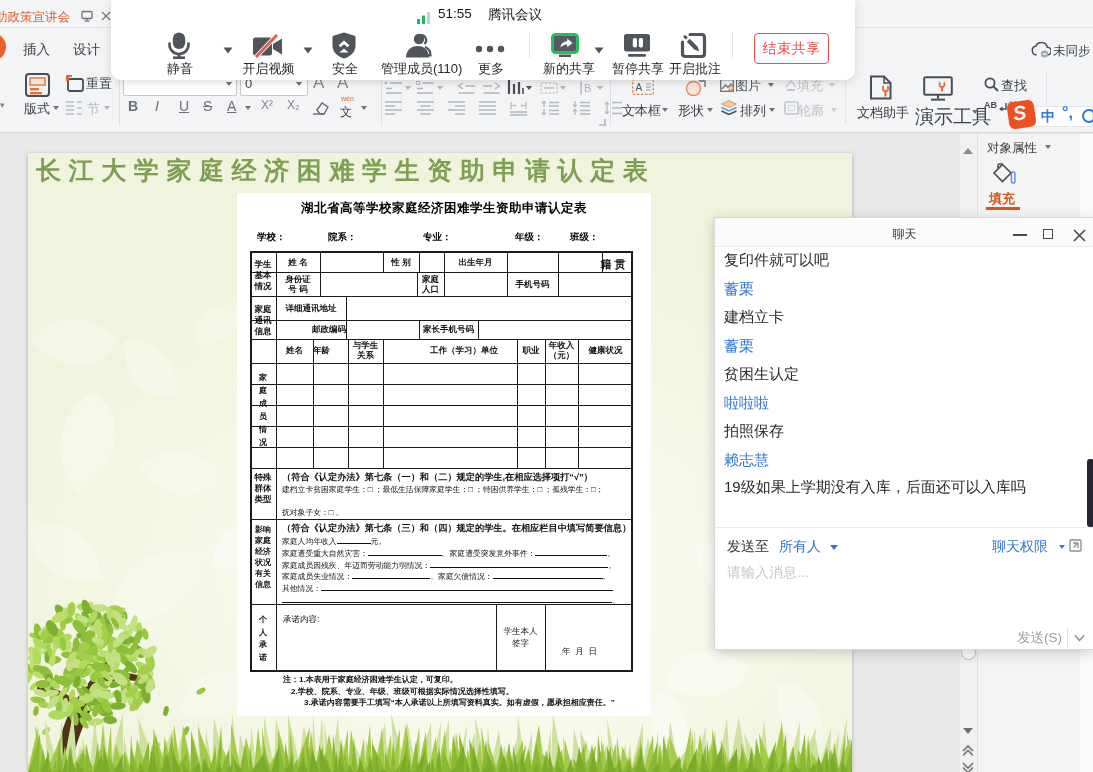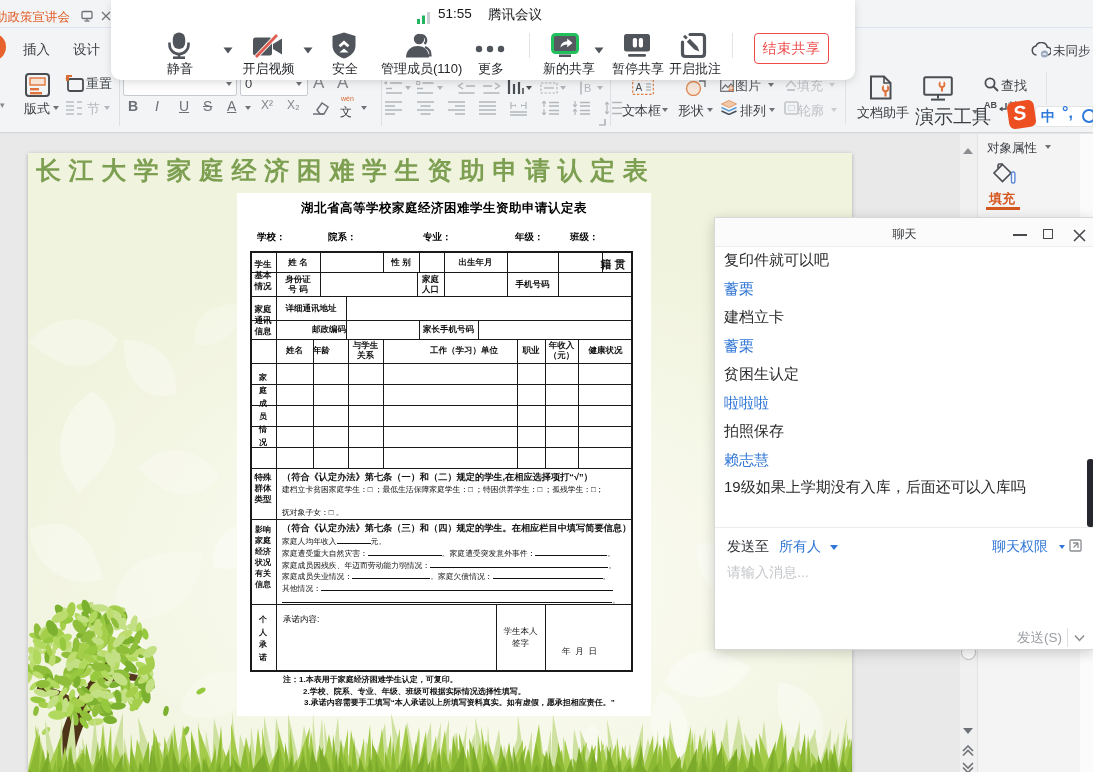--- a/index.html
+++ b/index.html
@@ -348,21 +348,21 @@
             <b style="left:32px;top:297px;font-size:7.8px;font-weight:400;letter-spacing:0px;">家庭遭受重大自然灾害：<u style="width:74px"></u>。家庭遭受突发意外事件：<u style="width:72px"></u>。</b>
             <b style="left:32px;top:309px;font-size:7.8px;font-weight:400;letter-spacing:0px;">家庭成员因残疾、年迈而劳动能力弱情况：<u style="width:178px"></u>。</b>
             <b style="left:32px;top:320px;font-size:7.8px;font-weight:400;letter-spacing:0px;">家庭成员失业情况：<u style="width:78px"></u>。家庭欠债情况：<u style="width:110px"></u>。</b>
             <b style="left:32px;top:332px;font-size:7.8px;font-weight:400;letter-spacing:0px;">其他情况：<u style="width:292px"></u></b>
             <b style="left:32px;top:344px;font-size:7.8px;font-weight:400;letter-spacing:0px;"><u style="width:330px"></u>。</b>
             <b style="left:33px;top:363px;font-size:8.5px;font-weight:400;letter-spacing:0px;">承诺内容:</b>
             <b style="left:246px;top:374px;width:49px;text-align:center;font-size:8.5px;font-weight:400;line-height:12px">学生本人<br>签字</b>
             <b style="left:312px;top:395px;font-size:8.5px;font-weight:400;letter-spacing:0px;">年&nbsp;&nbsp;月&nbsp;&nbsp;日</b>
           </div>
  <div style="position:absolute;left:46px;top:481px;font-size:8px;font-weight:700;color:#111;line-height:11.5px;white-space:nowrap">注：1.本表用于家庭经济困难学生认定，可复印。<br>
-<span style="margin-left:20px">2.学校、院系、专业、年级、班级可根据实际情况选择性填写。</span><br>
+<span style="margin-left:8px">2.学校、院系、专业、年级、班级可根据实际情况选择性填写。</span><br>
 <span style="margin-left:21px">3.承诺内容需要手工填写“本人承诺以上所填写资料真实。如有虚假，愿承担相应责任。”</span></div>
 </div>
       <svg width="260" height="190" viewBox="0 0 260 190" style="position:absolute;left:-12px;top:438px">
           <path d="M36 190 C 40 160 46 130 62 106 C 78 83 94 68 102 52 L 110 58 C 102 76 89 94 77 115 C 64 138 56 164 54 190 Z" fill="#4d3318"></path>
           <path d="M60 110 C 48 100 36 96 22 94 L 20 100 C 34 102 48 108 56 118 Z" fill="#54391c"></path>
           <path d="M80 88 C 92 82 108 80 122 84 L 120 90 C 106 88 92 90 84 96 Z" fill="#54391c"></path>
           <ellipse cx="64" cy="92" rx="8.4" ry="3.6" fill="#c3e084" transform="rotate(17 64 92)"></ellipse>
           <ellipse cx="20" cy="45" rx="7.0" ry="3.0" fill="#a5cf4b" transform="rotate(13 20 45)"></ellipse>
           <ellipse cx="109" cy="93" rx="8.8" ry="4.6" fill="#b0d95e" transform="rotate(204 109 93)"></ellipse>
           <ellipse cx="62" cy="67" rx="8.9" ry="3.8" fill="#97c93f" transform="rotate(143 62 67)"></ellipse>

